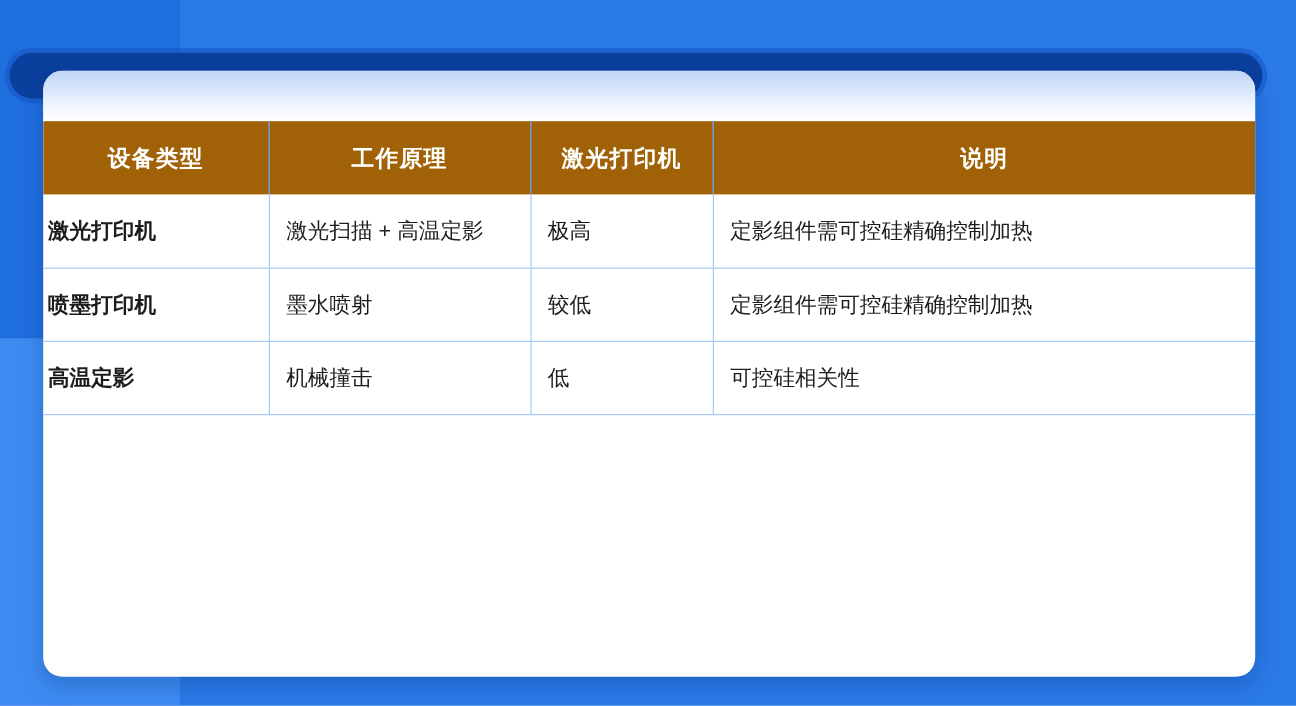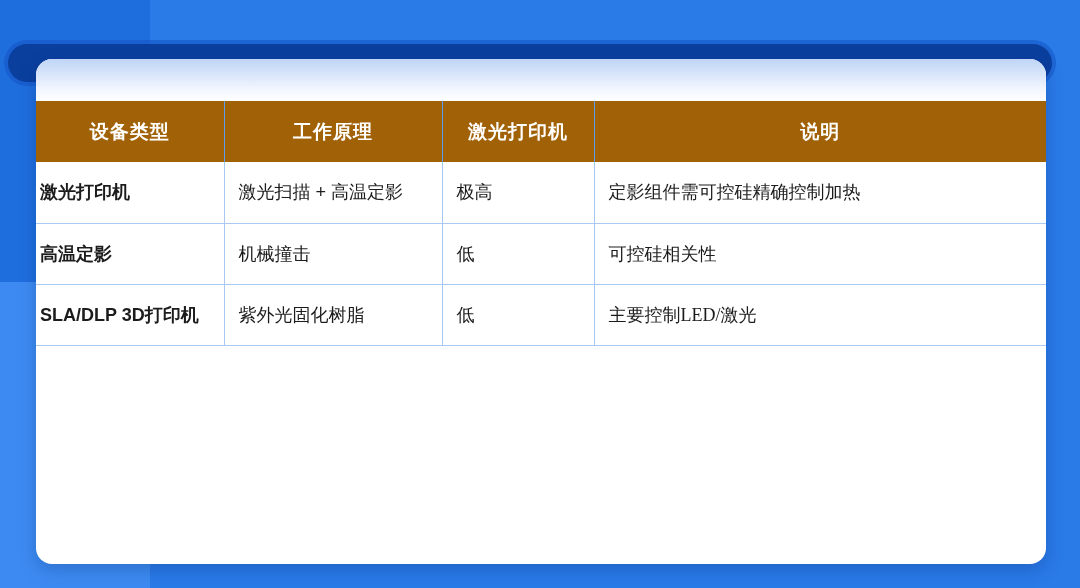--- a/index.html
+++ b/index.html
@@ -147,26 +147,26 @@
       </tr>
     </thead>
     <tbody>
       <tr>
         <td class="col-name">激光打印机</td>
         <td>激光扫描 + 高温定影</td>
         <td>极高</td>
         <td>定影组件需可控硅精确控制加热</td>
       </tr>
       <tr>
+        <td class="col-name">喷墨打印机</td>
+        <td>墨水喷射</td>
+        <td>较低</td>
+        <td>定影组件需可控硅精确控制加热</td>
+      </tr>
+      <tr>
         <td class="col-name">高温定影</td>
         <td>机械撞击</td>
         <td>低</td>
         <td>可控硅相关性</td>
-      </tr>
-      <tr>
-        <td class="col-name">SLA/DLP 3D打印机</td>
-        <td>紫外光固化树脂</td>
-        <td>低</td>
-        <td>主要控制LED/激光</td>
       </tr>
     </tbody>
   </table>
 </div>
 
 </body></html>

